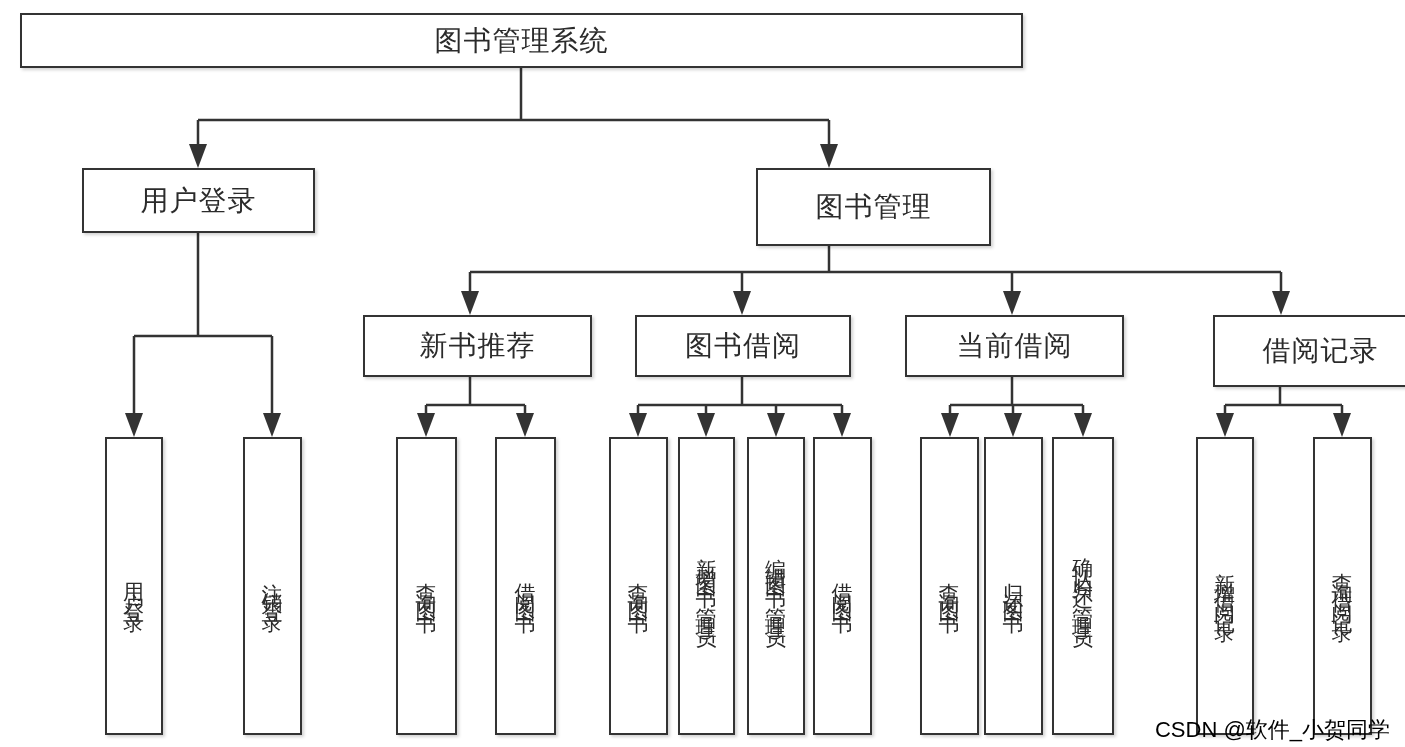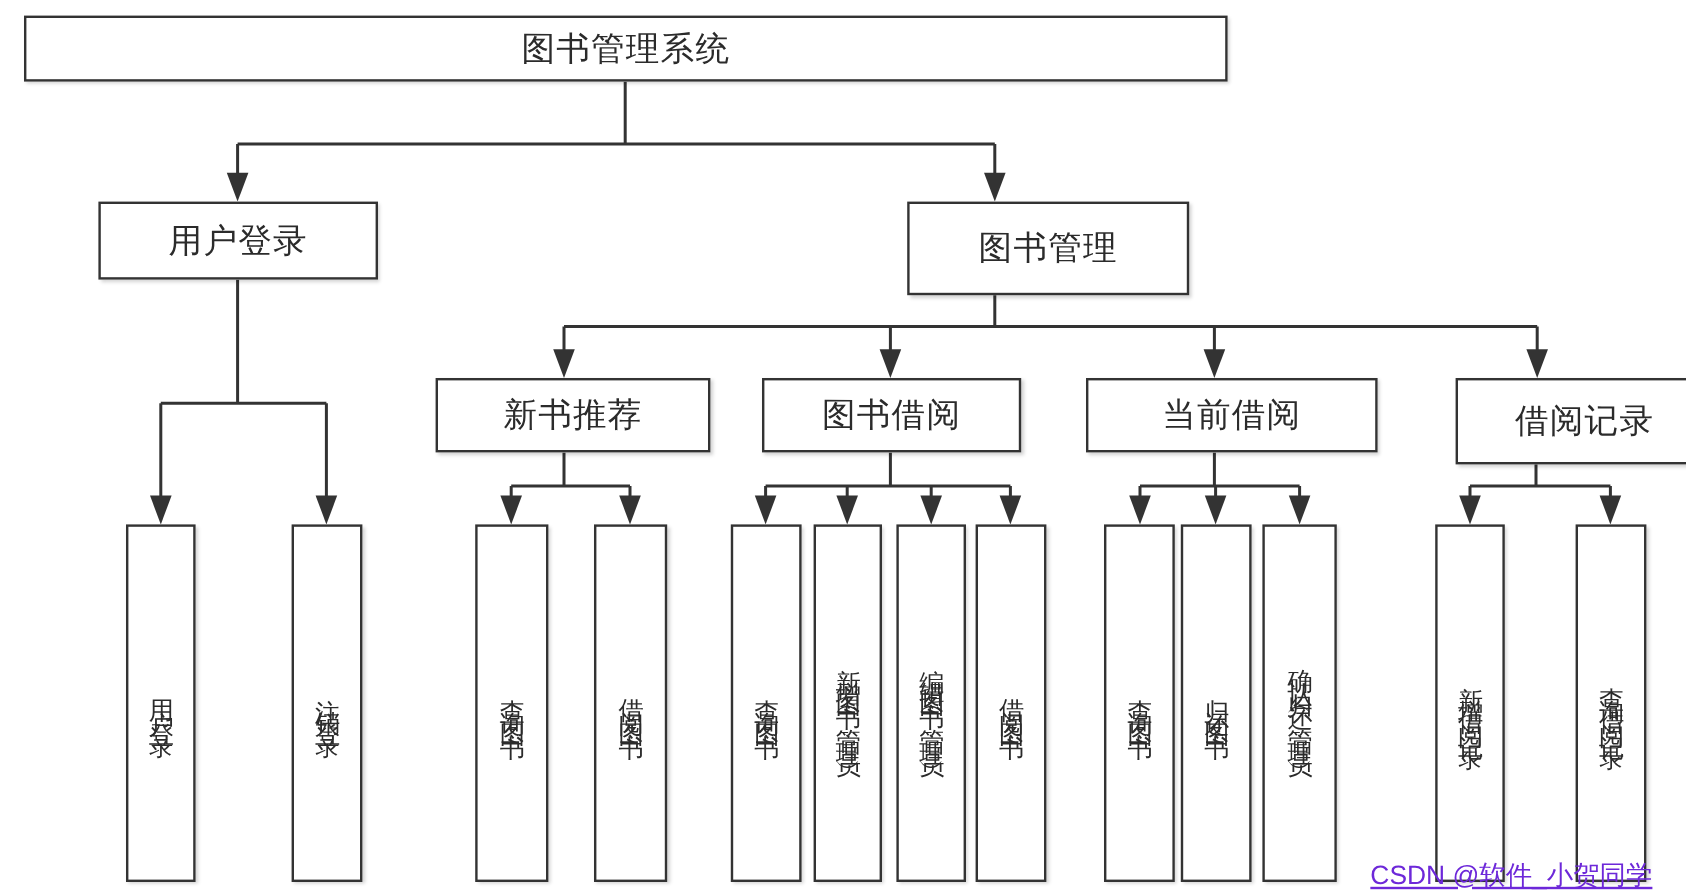--- a/index.html
+++ b/index.html
@@ -29,26 +29,25 @@
   .vnode span.vtext {
     writing-mode: vertical-rl;
     text-orientation: mixed;
     font-size: 21px;
     letter-spacing: 10px;
     line-height: 1.0;
   }
   .watermark {
     position: absolute;
     top: 715px;
-    right: 28px;
+    right: 15px;
     font-size: 22px;
-    color: #6d28d9;
+    color: #000000;
     z-index: 5;
     white-space: nowrap;
-    text-decoration: underline;
   }
 </style>
 </head>
 <body>
 
 <div id="canvas">
 
   <svg id="wires" width="1405" height="747" viewBox="0 0 1405 747">
     <path fill="none" stroke="#333333" stroke-width="2.5" d="
       M521 68 V120 M198 120 H829 M198 120 V146 M829 120 V146
@@ -91,21 +90,21 @@
   <div class="node hnode" style="left:712px; top:168px; width:235px; height:78px;margin-left:44px;">
     <span>图书管理</span>
   </div>
 
   <div class="node hnode" style="left:363px; top:315px; width:229px; height:62px;">
     <span>新书推荐</span>
   </div>
   <div class="node hnode" style="left:635px; top:315px; width:216px; height:62px;">
     <span>图书借阅</span>
   </div>
-  <div class="node hnode" style="left:905px; top:315px; width:243px; height:62px;">
+  <div class="node hnode" style="left:905px; top:315px; width:219px; height:62px;">
     <span>当前借阅</span>
   </div>
   <div class="node hnode" style="left:1173px; top:315px; width:215px; height:72px;margin-left:40px;">
     <span>借阅记录</span>
   </div>
 
   <div class="node vnode" style="left:105px; top:437px; width:58px; height:298px;">
     <span class="vtext">用户登录</span>
   </div>
   <div class="node vnode" style="left:243px; top:437px; width:59px; height:298px;">

